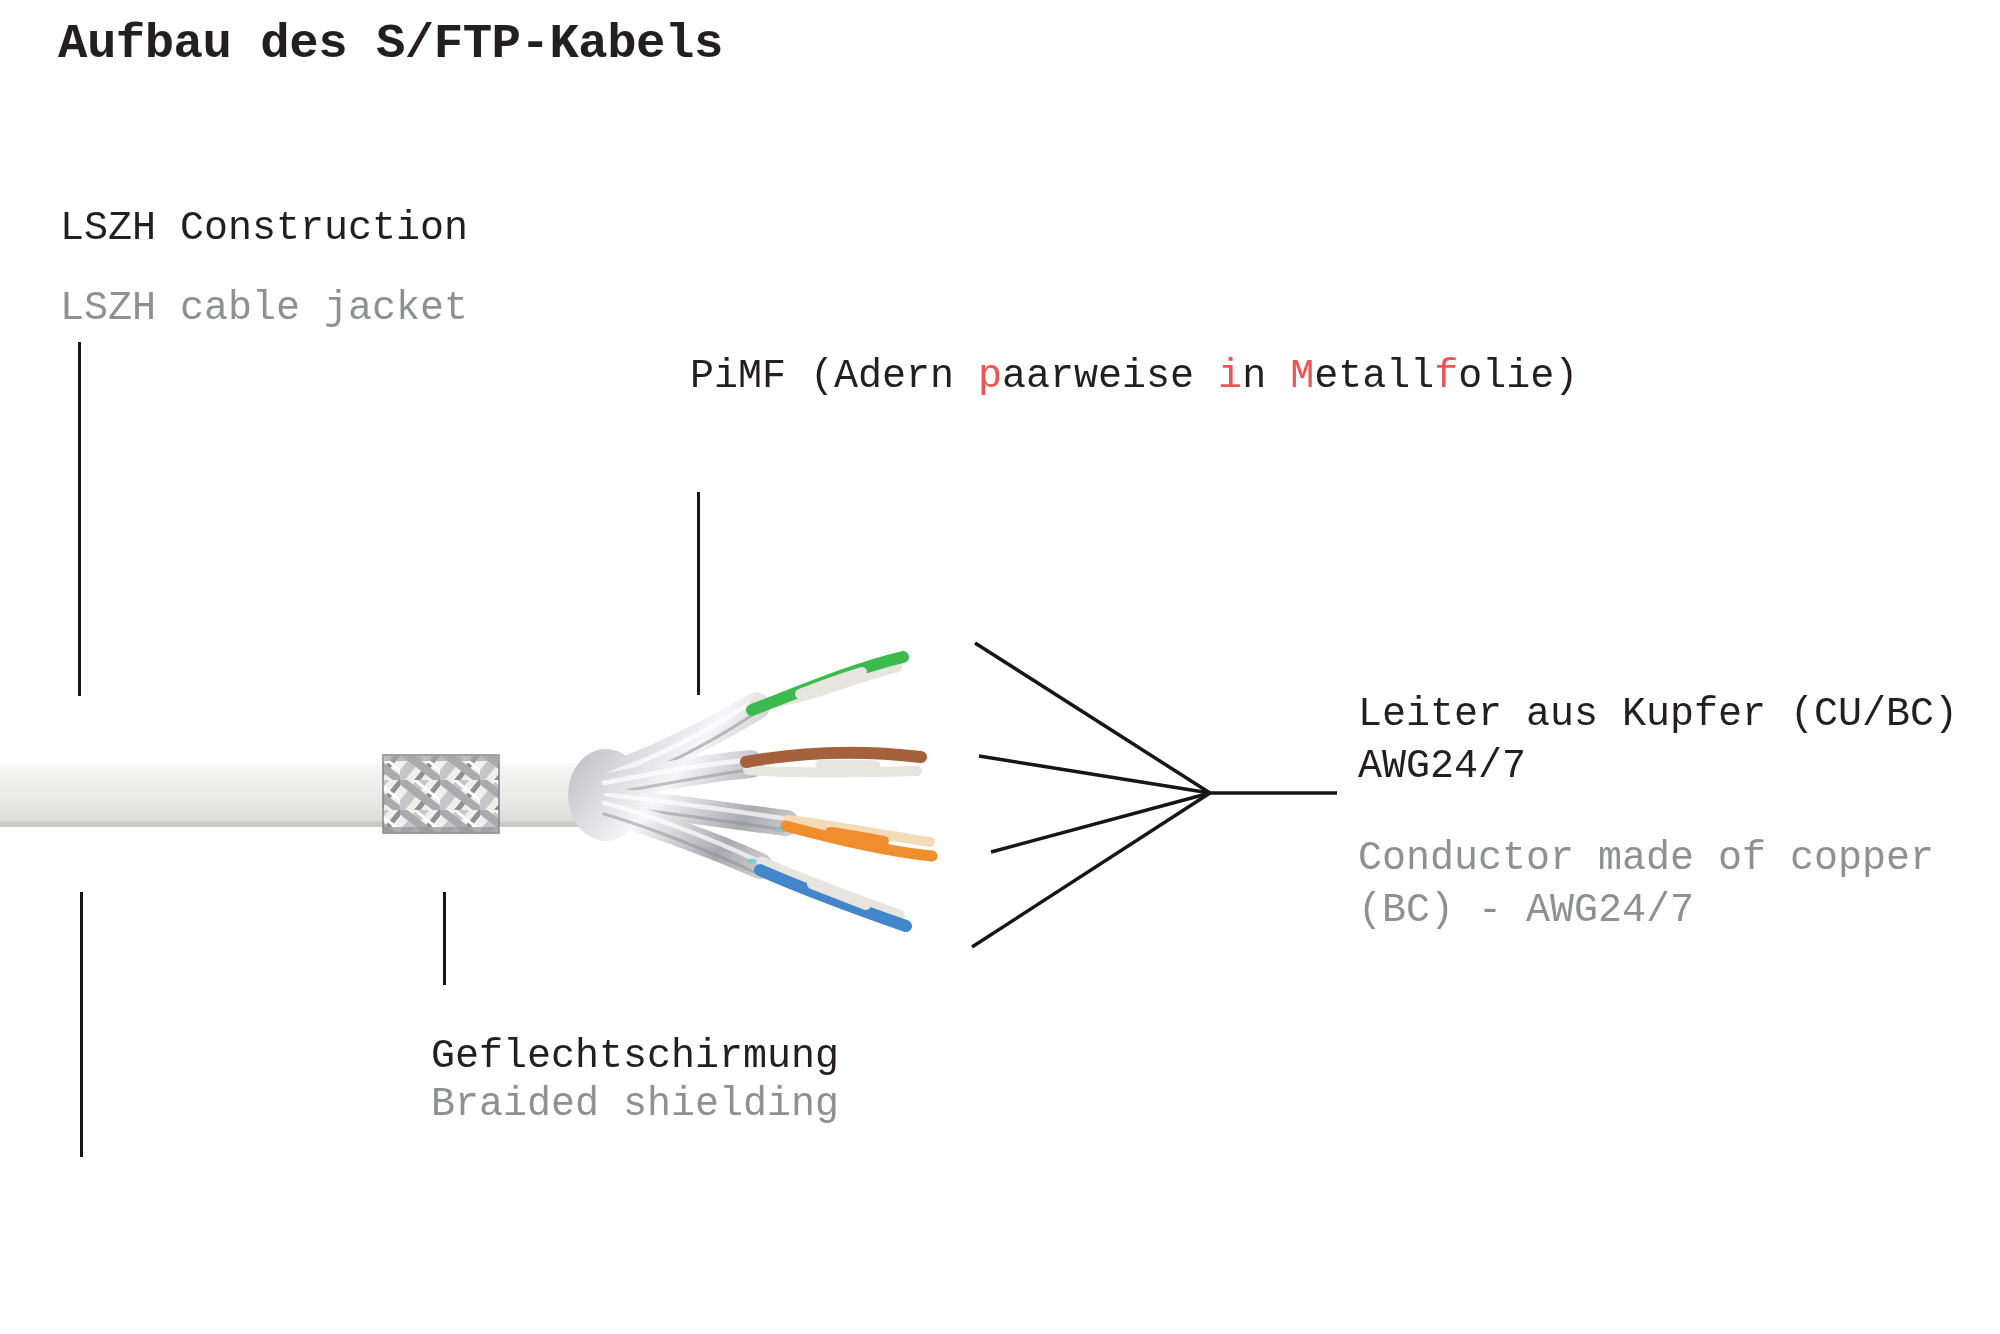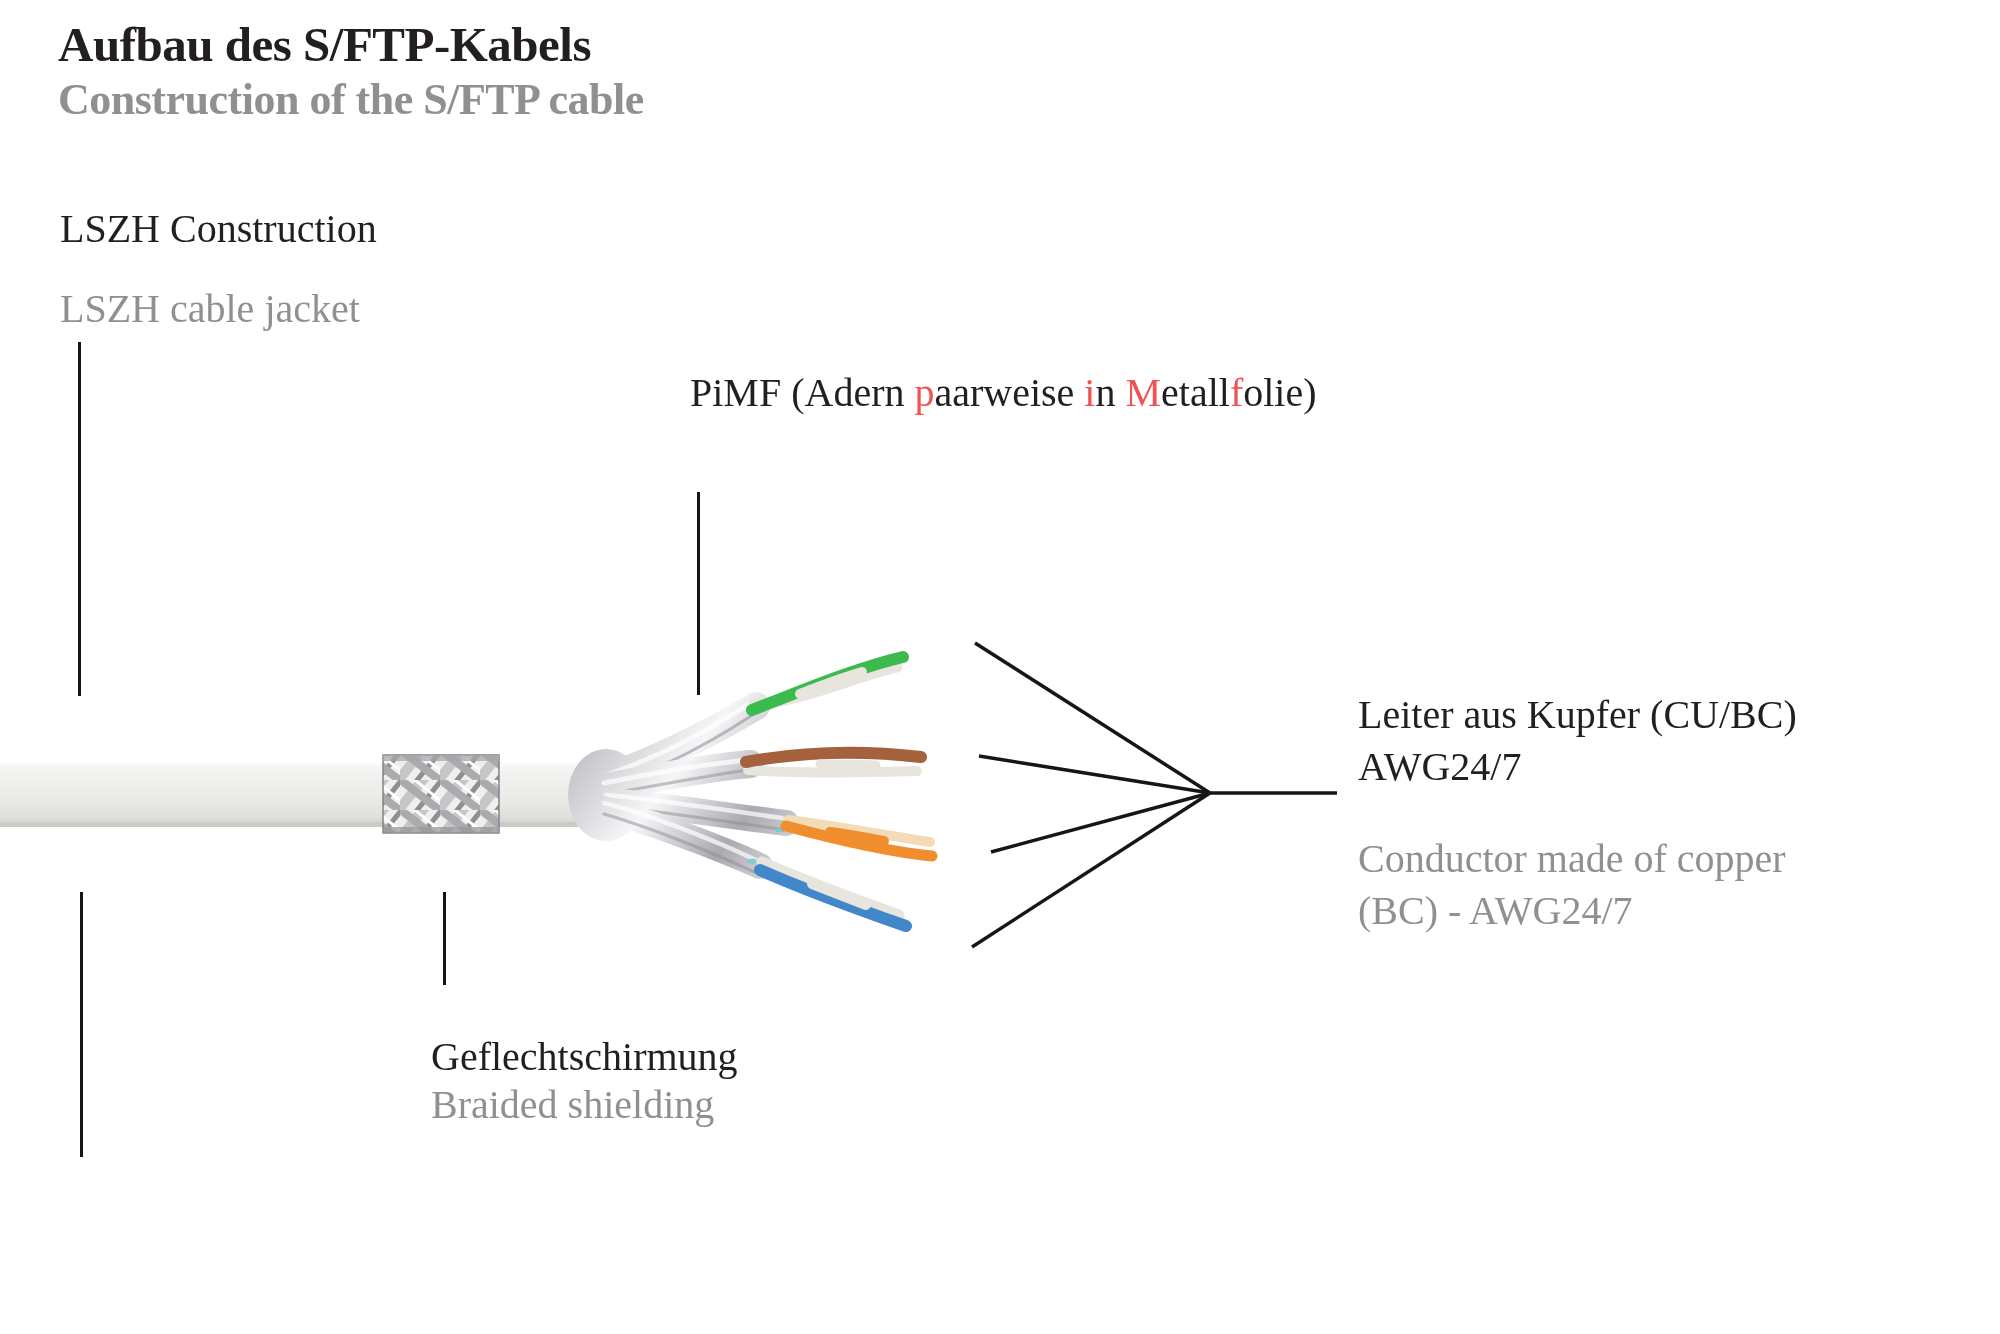--- a/index.html
+++ b/index.html
@@ -2,21 +2,21 @@
 <html style="--text_black: #231f20; --text_gray: #8e9092; --accent_red: #f15352; --line_black: #161616; --wire_green: #3bba4e; --wire_brown: #a4613c; --wire_orange: #f08d2d; --wire_cream: #f2dbb6; --wire_blue: #4187ca; --wire_white: #e8e5df; --jacket_light: #f1f1ef; --foil_silver: #c6c6cb;"><head>
 <meta charset="utf-8">
 <style>
   html, body { margin: 0; padding: 0; background: #ffffff; }
   #stage {
     position: relative;
     width: 2000px;
     height: 1196px;
     background: #ffffff;
     overflow: hidden;
-    font-family: Liberation Serif, serif;
+    font-family: Liberation Mono, monospace;
   }
   .title {
     position: absolute;
     font-size: 49px;
     font-weight: 700;
     letter-spacing: -0.5px;
     color: var(--text_black);
     white-space: nowrap;
   }
   .subtitle {
@@ -37,26 +37,25 @@
   .gray  { color: var(--text_gray); margin-top: 24px; }
   .red   { color: var(--accent_red); }
   svg.art { position: absolute; left: 0; top: 0; }
 </style>
 </head>
 <body>
 
 <div id="stage">
 
   <div class="title" style="left:58px; top:16px;">Aufbau des S/FTP-Kabels</div>
-  <div class="subtitle" style="left:58px; top:74px;">Construction of the S/FTP cable</div>
 
   <div class="lbl black" style="left:60px; top:206px;">LSZH Construction</div>
   <div class="lbl gray" style="left:60px; top:262px;">LSZH cable jacket</div>
 
-  <div class="lbl black" style="left:690px; top:370px;"><span>PiMF (Adern </span><span class="red">p</span><span>aarweise </span><span class="red">i</span><span>n </span><span class="red">M</span><span>etall</span><span class="red">f</span><span>olie)</span></div>
+  <div class="lbl black" style="left:690px; top:354px;"><span>PiMF (Adern </span><span class="red">p</span><span>aarweise </span><span class="red">i</span><span>n </span><span class="red">M</span><span>etall</span><span class="red">f</span><span>olie)</span></div>
 
   <div class="lbl black" style="left:1358px; top:692px;">Leiter aus Kupfer (CU/BC)</div>
   <div class="lbl black" style="left:1358px; top:744px;">AWG24/7</div>
   <div class="lbl gray" style="left:1358px; top:812px;">Conductor made of copper</div>
   <div class="lbl gray" style="left:1358px; top:864px;">(BC) - AWG24/7</div>
 
   <div class="lbl black" style="left:431px; top:1000px;margin-top:34px;">Geflechtschirmung</div>
   <div class="lbl gray" style="left:431px; top:1058px;">Braided shielding</div>
 
 

